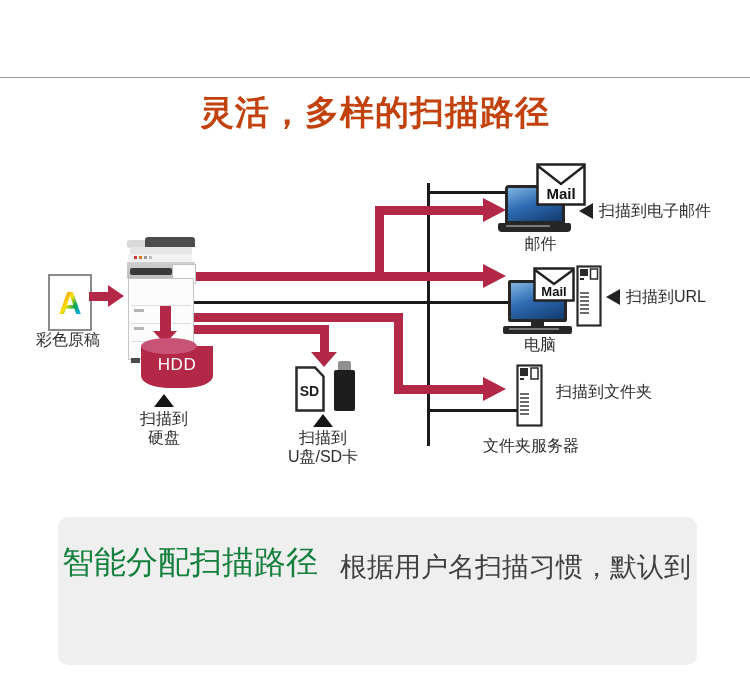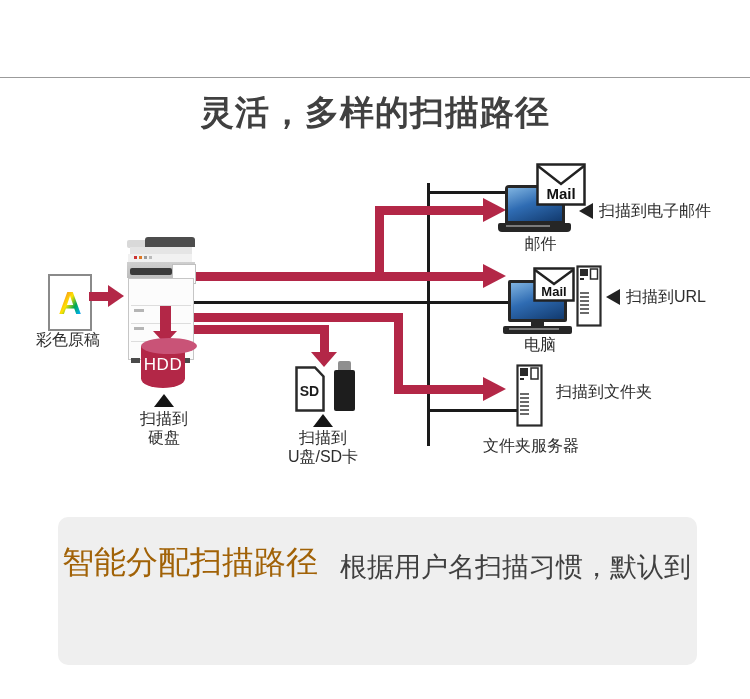--- a/index.html
+++ b/index.html
@@ -9,21 +9,21 @@
   }
   html,body{margin:0;padding:0;background:#fff;}
   #stage{
     position:relative;width:750px;height:699px;background:#ffffff;overflow:hidden;
     font-family:"Liberation Sans","DejaVu Sans",sans-serif;color:#2e2e2e;
   }
   .abs{position:absolute;}
   
   .subtitle{top:26px;left:0;width:750px;text-align:center;font-size:26px;color:#3d3d3d;letter-spacing:2px;}
   .divider{top:77px;left:0;width:750px;height:1px;background:#9b9b9b;}
-  .title{top:90px;left:0;width:750px;text-align:center;font-size:34px;font-weight:bold;color:#404040;letter-spacing:1px;}
+  .title{top:90px;left:0;width:750px;text-align:center;font-size:34px;font-weight:bold;color:#c2410c;letter-spacing:1px;}
   
   .black-line{background:#1a1a1a;z-index:1;}
   .red-line{background:var(--crimson);z-index:2;}
   .ah-right{width:0;height:0;border-top:12px solid transparent;border-bottom:12px solid transparent;border-left:23px solid var(--crimson);z-index:2;}
   .ah-down{width:0;height:0;border-left:13px solid transparent;border-right:13px solid transparent;border-top:15px solid var(--crimson);z-index:2;}
   .ah-down-sm{width:0;height:0;border-left:12px solid transparent;border-right:12px solid transparent;border-top:13px solid var(--crimson);z-index:4;}
   .tri-left{width:0;height:0;border-top:8px solid transparent;border-bottom:8px solid transparent;border-right:14px solid #222;z-index:3;}
   .tri-up{width:0;height:0;border-left:10px solid transparent;border-right:10px solid transparent;border-bottom:13px solid #151515;z-index:3;}
   .lbl{font-size:16px;color:#2e2e2e;z-index:3;line-height:1.15;}
   .cap{font-size:16px;color:#2e2e2e;z-index:4;line-height:19px;text-align:center;}
@@ -38,40 +38,40 @@
   .pr-panel{position:absolute;left:1px;top:17px;width:64px;height:8px;background:#f1f1f1;border-bottom:1px solid #ccc;}
   .pr-dot{position:absolute;top:2px;width:3px;height:3px;}
   .pr-scan{position:absolute;left:0;top:25px;width:68px;height:16px;background:linear-gradient(#cfcfcf,#bdbdbd);}
   .pr-slot{position:absolute;left:3px;top:31px;width:42px;height:7px;background:#3a3a3a;border-radius:2px;}
   .pr-side{position:absolute;left:45px;top:27px;width:22px;height:18px;background:#fff;border:1px solid #c0c0c0;}
   .pr-body{position:absolute;left:1px;top:41px;width:64px;height:80px;background:#fcfcfc;border:1px solid #c6c6c6;}
   .pr-drawer{position:absolute;left:2px;width:60px;height:1px;background:#ddd;}
   .pr-handle{position:absolute;left:5px;width:10px;height:3px;background:#b5b5b5;}
   .pr-foot{position:absolute;top:121px;width:9px;height:5px;background:#4a4a4a;}
   
-  .drum{left:141px;top:346px;width:44px;height:42px;background:var(--crimson);border-radius:0 0 28px 28px / 0 0 12px 12px;z-index:4;}
+  .drum{left:141px;top:346px;width:72px;height:42px;background:var(--crimson);border-radius:0 0 28px 28px / 0 0 12px 12px;z-index:4;}
   .drum::before{content:"";position:absolute;left:0;top:-8px;width:56px;height:16px;border-radius:50%;background:#c95377;}
   .drum span{position:relative;display:block;text-align:center;margin-top:9px;color:#fff;font-size:17px;letter-spacing:.5px;}
   
   .usb-conn{left:338px;top:361px;width:13px;height:9px;background:#8f8f8f;border-radius:2px 2px 0 0;z-index:3;}
   .usb-body{left:334px;top:370px;width:21px;height:41px;background:#1d1d1d;border-radius:2px;z-index:3;}
   
   .laptop-screen{left:505px;top:185px;width:60px;height:38px;background:#262626;border-radius:4px 4px 0 0;z-index:3;}
   .laptop-screen .scr{position:absolute;left:3px;top:3px;right:3px;bottom:2px;background:linear-gradient(160deg,#7fb3e0 0%,#2f6cb3 45%,#123a6e 100%);}
   .laptop-base{left:498px;top:223px;width:73px;height:9px;background:#262626;border-radius:2px 2px 4px 4px;z-index:3;}
   .laptop-base::after{content:"";position:absolute;left:8px;top:2px;width:44px;height:2px;background:#7a7a7a;}
   .monitor{left:508px;top:280px;width:59px;height:42px;border:3px solid #262626;border-radius:2px;background:linear-gradient(160deg,#7fb3e0 0%,#2f6cb3 45%,#123a6e 100%);box-sizing:border-box;z-index:3;}
   .stand{left:531px;top:321px;width:13px;height:6px;background:#262626;z-index:3;}
   .keyboard{left:503px;top:326px;width:69px;height:8px;background:#262626;border-radius:2px;z-index:3;}
   .keyboard::after{content:"";position:absolute;left:6px;top:2px;width:50px;height:2px;background:#7a7a7a;}
   .dev-svg{z-index:5;}
   svg text{font-family:"Liberation Sans","DejaVu Sans",sans-serif;}
   
   .panel{left:58px;top:517px;width:639px;height:148px;background:#efefef;border-radius:10px;}
-  .hl{left:62px;top:541px;font-size:32px;color:#a16207;}
+  .hl{left:62px;top:541px;font-size:32px;color:#15803d;}
   .desc{left:340px;font-size:27px;color:#404040;}
 </style>
 </head>
 <body>
 
 <div id="stage">
 
   <div class="abs divider"></div>
   <div class="abs title">灵活，多样的扫描路径</div>
 

